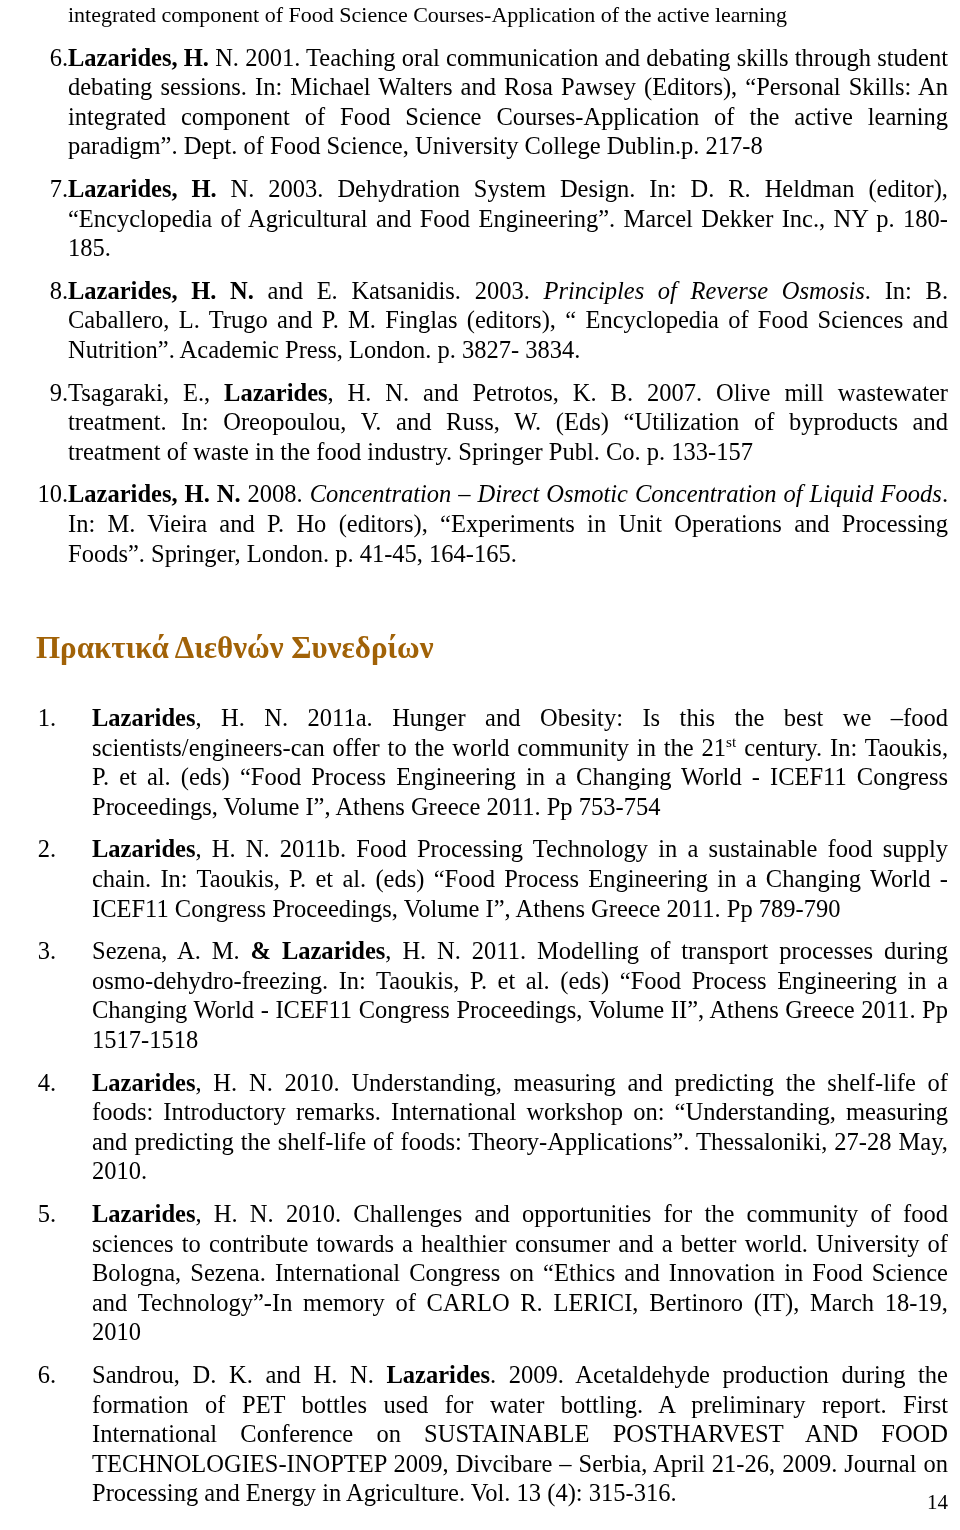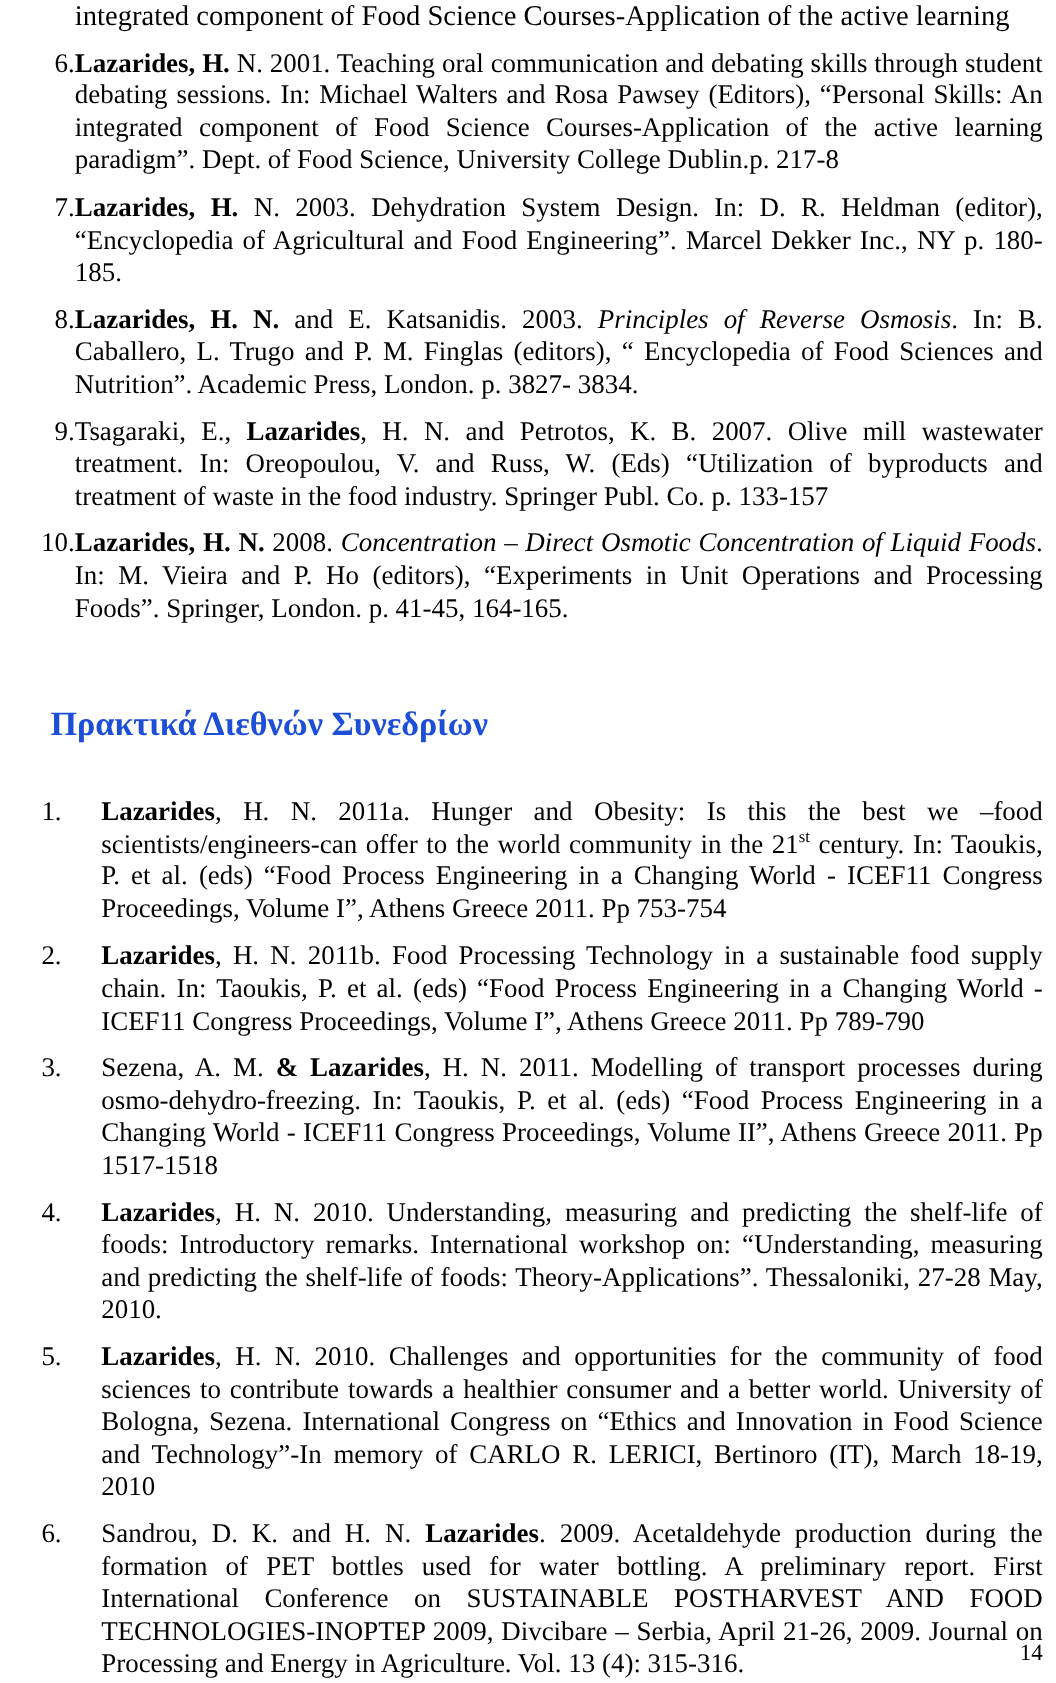--- a/index.html
+++ b/index.html
@@ -25,21 +25,21 @@
   }
   .content {
     position: absolute;
     left: 30px;
     top: 0px;
     width: 918px;
   }
 
   
   .para {
-    font-size: 26px;
+    font-size: 22px;
     line-height: 29.6px;
     text-align: justify;
     text-justify: inter-word;
     margin: 0;
   }
 
   
   .cont-block {
     padding-left: 38px;
     margin-bottom: 13px;
@@ -87,22 +87,22 @@
     font-size: 0.62em;
     vertical-align: super;
     line-height: 0;
   }
 
   
   .section-heading {
     font-size: 31px;
     line-height: 38px;
     font-weight: bold;
-    color: #1d4ed8;
-    margin: 16px;
+    color: #a16207;
+    margin: 6px;
     padding: 0;
     white-space: nowrap;
   }
   .gap-before-heading { height: 42px; }
   .gap-after-heading { height: 30px; }
 
   
   .page-number {
     position: absolute;
     right: 12px;

